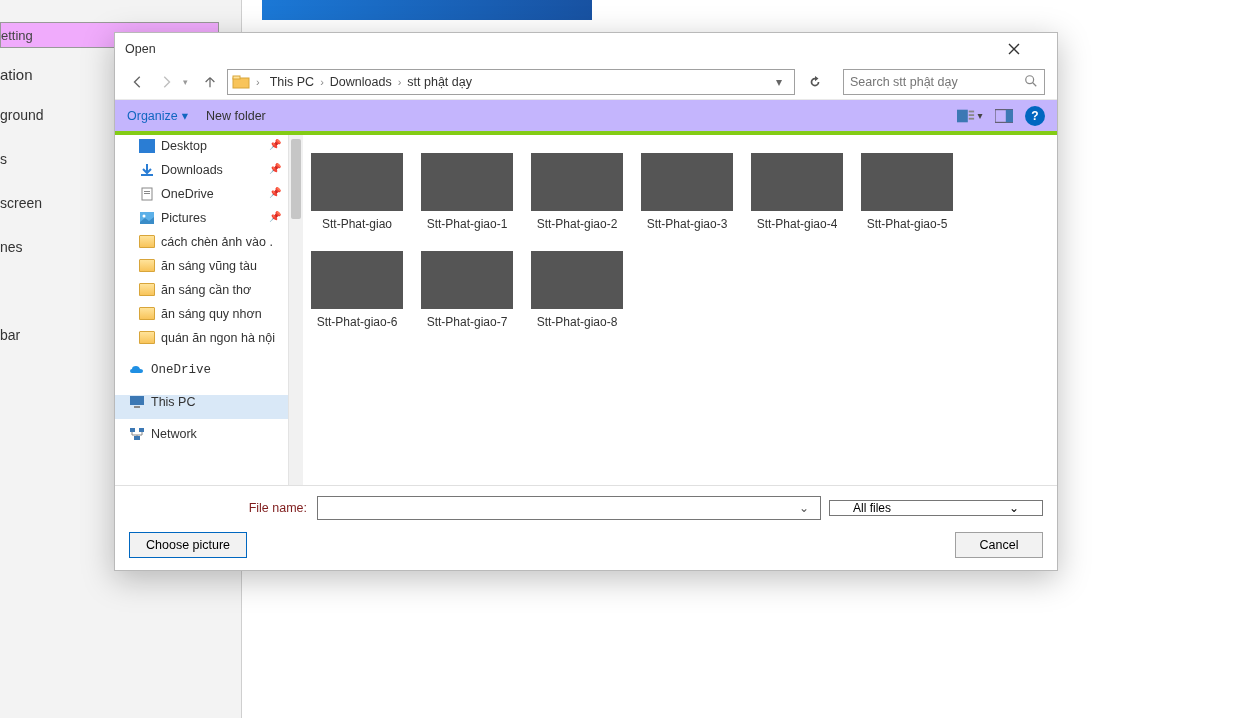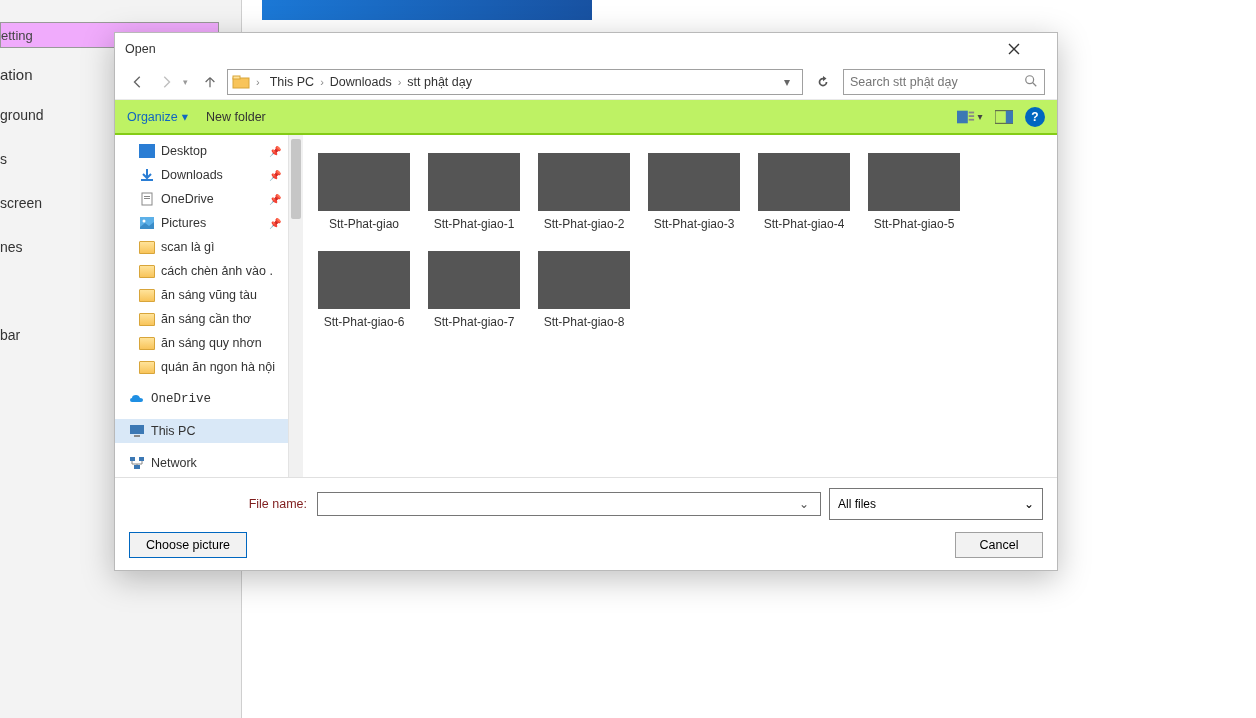--- a/index.html
+++ b/index.html
@@ -93,33 +93,33 @@
     cursor:pointer;
   }
   .refresh-btn {
     width:28px; height:26px; display:flex; align-items:center;
     justify-content:center; cursor:pointer; color:#555;
     border:1px solid transparent;
   }
   .search-box {
     width:202px; height:26px; border:1px solid #a0a0a0;
     display:flex; align-items:center; padding:0 6px;
-    color:#888; gap:6px;
+    color:#888; gap:6px;margin-left:8px;
   }
   .search-box input {
     flex:1; border:none; outline:none;
     font-size:12.5px; color:#888; background:transparent;
   }
   .search-box .mag { color:#888; font-size:14px; }
 
   
   .tool-row {
     height: 36px; display:flex; align-items:center;
     padding: 0 12px; border-top:1px solid #e9e9e9;
-    border-bottom:2px solid #84cc16; background:#bef264;
+    border-bottom:4px solid #84cc16; background:#c4b5fd;
     gap:18px;
   }
   .tool-btn {
     color:#1166c0; display:flex; align-items:center;
     cursor:pointer; font-size:12.5px; gap:4px;
   }
   .tool-btn.plain { color:#333; }
   .tool-right { margin-left:auto; display:flex; align-items:center; gap:8px; }
   .view-btn {
     width:26px; height:22px; display:flex; align-items:center;
@@ -140,21 +140,21 @@
   .sidebar {
     width:188px;
     background:#fff;
     overflow:hidden; display:flex;
   }
   .tree {
     flex:1; padding-top:4px; font-size:12.5px;
     overflow:hidden;
   }
   .tree-item {
-    height:24px; display:flex; align-items:center;
+    height:24px; display:flex; align-items:flex-start;
     gap:6px; padding:0 4px 0 24px; cursor:pointer;
     color:#333; white-space:nowrap; overflow:hidden;
     text-overflow: ellipsis;
   }
   .tree-item.pin { padding-right:18px; position:relative; }
   .tree-item .pin-ico {
     position:absolute; right:6px; font-size:10px; color:#8a8a8a;
   }
   .tree-item.selected { background:#d9e8f7; }
   .tree-sep { height:8px; }
@@ -174,21 +174,21 @@
     border-left:1px solid #e3e3e3;
     position:relative;
   }
   .sidebar-thumb {
     position:absolute; left:2px; right:2px; top:4px; height:80px;
     background:#c6c6c6; border-radius:2px;
   }
 
   
   .file-area {
-    flex:1; padding:18px 10px 10px 15px;
+    flex:1; padding:18px 10px 10px 8px;
     overflow:hidden;
   }
   .file-grid {
     display:flex; flex-wrap:wrap; gap:20px 18px;
   }
   .thumb {
     width:92px; display:flex; flex-direction:column;
     align-items:center; gap:6px; cursor:pointer;
   }
   .thumb .img {
@@ -226,22 +226,22 @@
   }
   .fn-input {
     flex:1; height:24px; border:1px solid #767676;
     display:flex; align-items:center; padding:0 6px;
   }
   .fn-input input {
     flex:1; border:none; outline:none; font-size:12.5px;
   }
   .fn-dd { width:20px; text-align:center; color:#555; cursor:pointer; }
   .filter-select {
-    width:214px; height:32px; border:1px solid #767676;
-    display:flex; align-items:center; padding:0 8px;
+    width:214px; height:16px; border:1px solid #767676;
+    display:flex; align-items:center; padding:0 23px;
     justify-content:space-between; cursor:pointer;
   }
   .btn-row {
     display:flex; justify-content:space-between; gap:12px;
   }
   .dlg-btn {
     height:26px; min-width:88px; padding:0 16px;
     border:1px solid #a0a0a0; background:#f2f2f2;
     display:flex; align-items:center; justify-content:center;
     font-size:12.5px; cursor:pointer;
@@ -385,24 +385,20 @@
             <svg class="special-ico" viewBox="0 0 16 14">
               <rect x="1" y="1" width="14" height="12" fill="#5cb0e8"></rect>
               <circle cx="5" cy="5" r="1.5" fill="#fff"></circle>
               <path d="M1 11 L6 7 L10 10 L15 6 L15 13 L1 13 Z" fill="#3a8cc8"></path>
             </svg>
             <span>Pictures</span>
             <span class="pin-ico">📌</span>
           </div>
           <div class="tree-item">
             <span class="folder-ico"></span>
-            <span>scan là gì</span>
-          </div>
-          <div class="tree-item">
-            <span class="folder-ico"></span>
             <span>cách chèn ảnh vào .</span>
           </div>
           <div class="tree-item">
             <span class="folder-ico"></span>
             <span>ăn sáng vũng tàu</span>
           </div>
           <div class="tree-item">
             <span class="folder-ico"></span>
             <span>ăn sáng cần thơ</span>
           </div>

